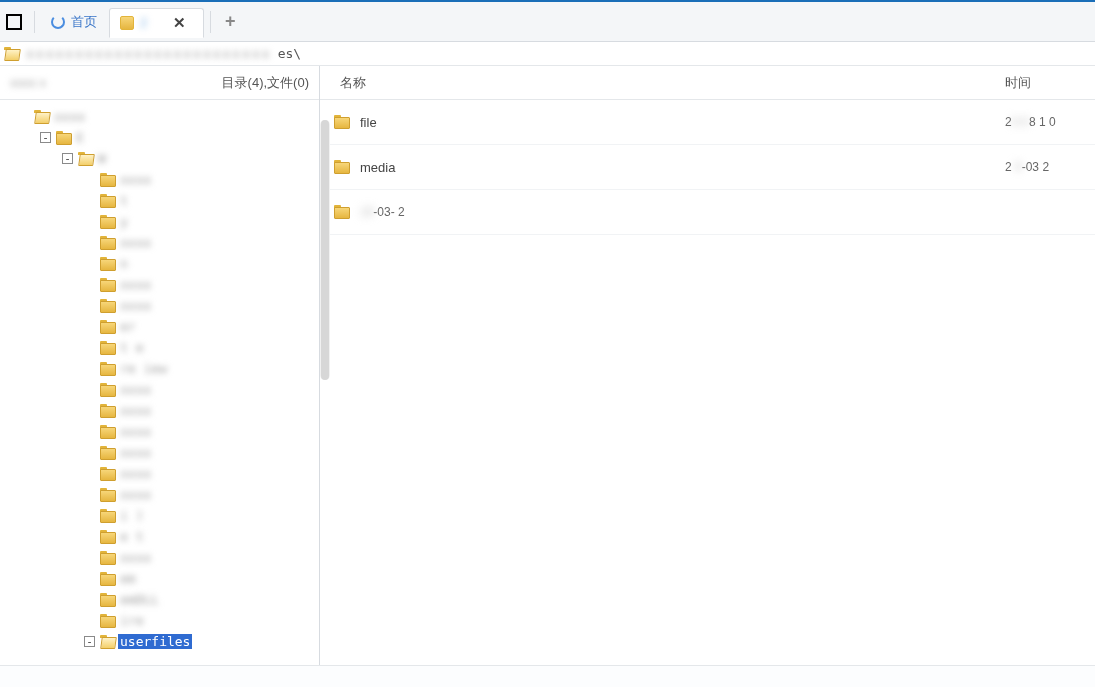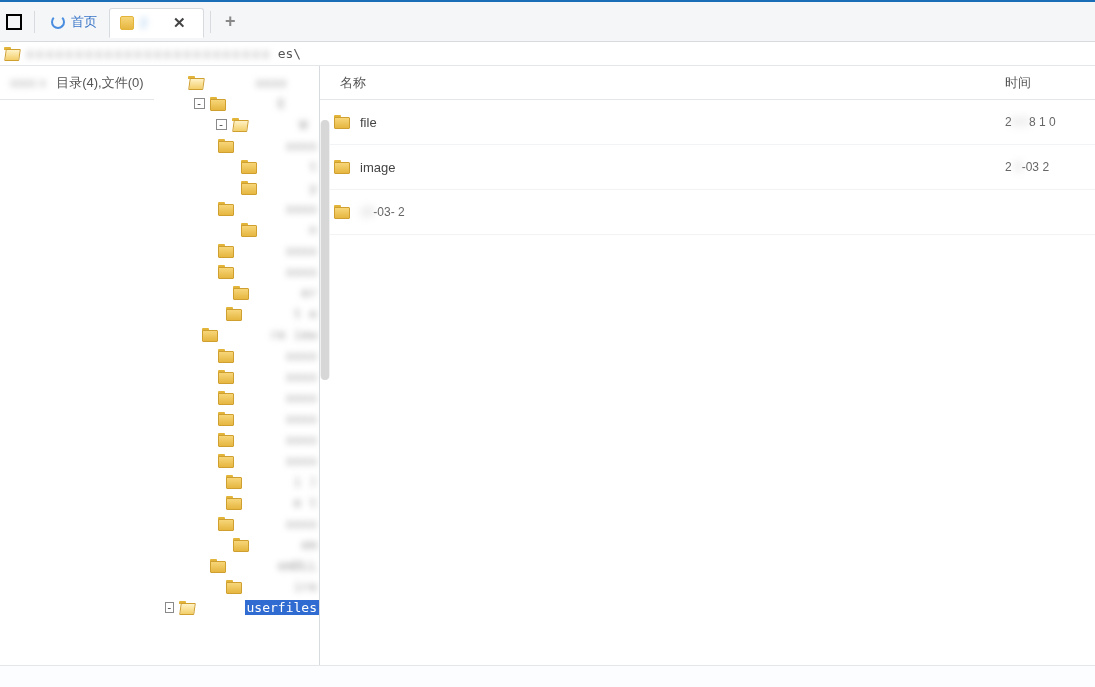--- a/index.html
+++ b/index.html
@@ -95,21 +95,21 @@
     flex: 1;
     display: flex;
     min-height: 0;
   }
 
   
   .left {
     width: 320px;
     border-right: 1px solid #d7dbe0;
     display: flex;
-    flex-direction: row;
+    flex-direction: column;
     background: #fff;
     min-width: 320px;
   }
   .left-header {
     height: 34px;
     display: flex;
     align-items: center;
     padding: 0 10px;
     gap: 10px;
     color: #555;
@@ -133,21 +133,21 @@
     width: 11px; height: 11px;
     border: 1px solid #8a8a8a;
     display: flex; align-items: center; justify-content: center;
     font-size: 11px; line-height: 1;
     color: #444;
     cursor: pointer;
     font-family: Consolas, monospace;
     margin-right: 3px;
   }
   .tnode .spacer { display: inline-block; }
-  .tnode .lbl { padding: 0 2px; margin-left: 48px; }
+  .tnode .lbl { padding: 0 2px; }
   .tnode .lbl.sel {
     background: #2f6bd1;
     color: #fff;
   }
   .tnode .lbl.blur { filter: blur(3px); color: #999; }
 
   
   .right {
     flex: 1;
     display: flex;
@@ -451,21 +451,21 @@
       <div class="col-time">时间</div>
     </div>
     <div class="filelist" id="filelist">
         <div class="row">
           <span class="ficon"></span>
           <span class="name">file</span>
           <span class="time"><span>2</span><span class="m">0-0</span><span>8  1 0</span></span>
         </div>
         <div class="row">
           <span class="ficon"></span>
-          <span class="name">image</span>
+          <span class="name">media</span>
           <span class="time"><span>2 </span><span class="m">9</span><span>-03    2</span></span>
         </div>
         <div class="row">
           <span class="ficon"></span>
           <span class="time"><span></span><span class="m">19</span><span>-03-   2</span></span>
         </div>
       </div>
   </div>
 
   <div class="fscroll">

